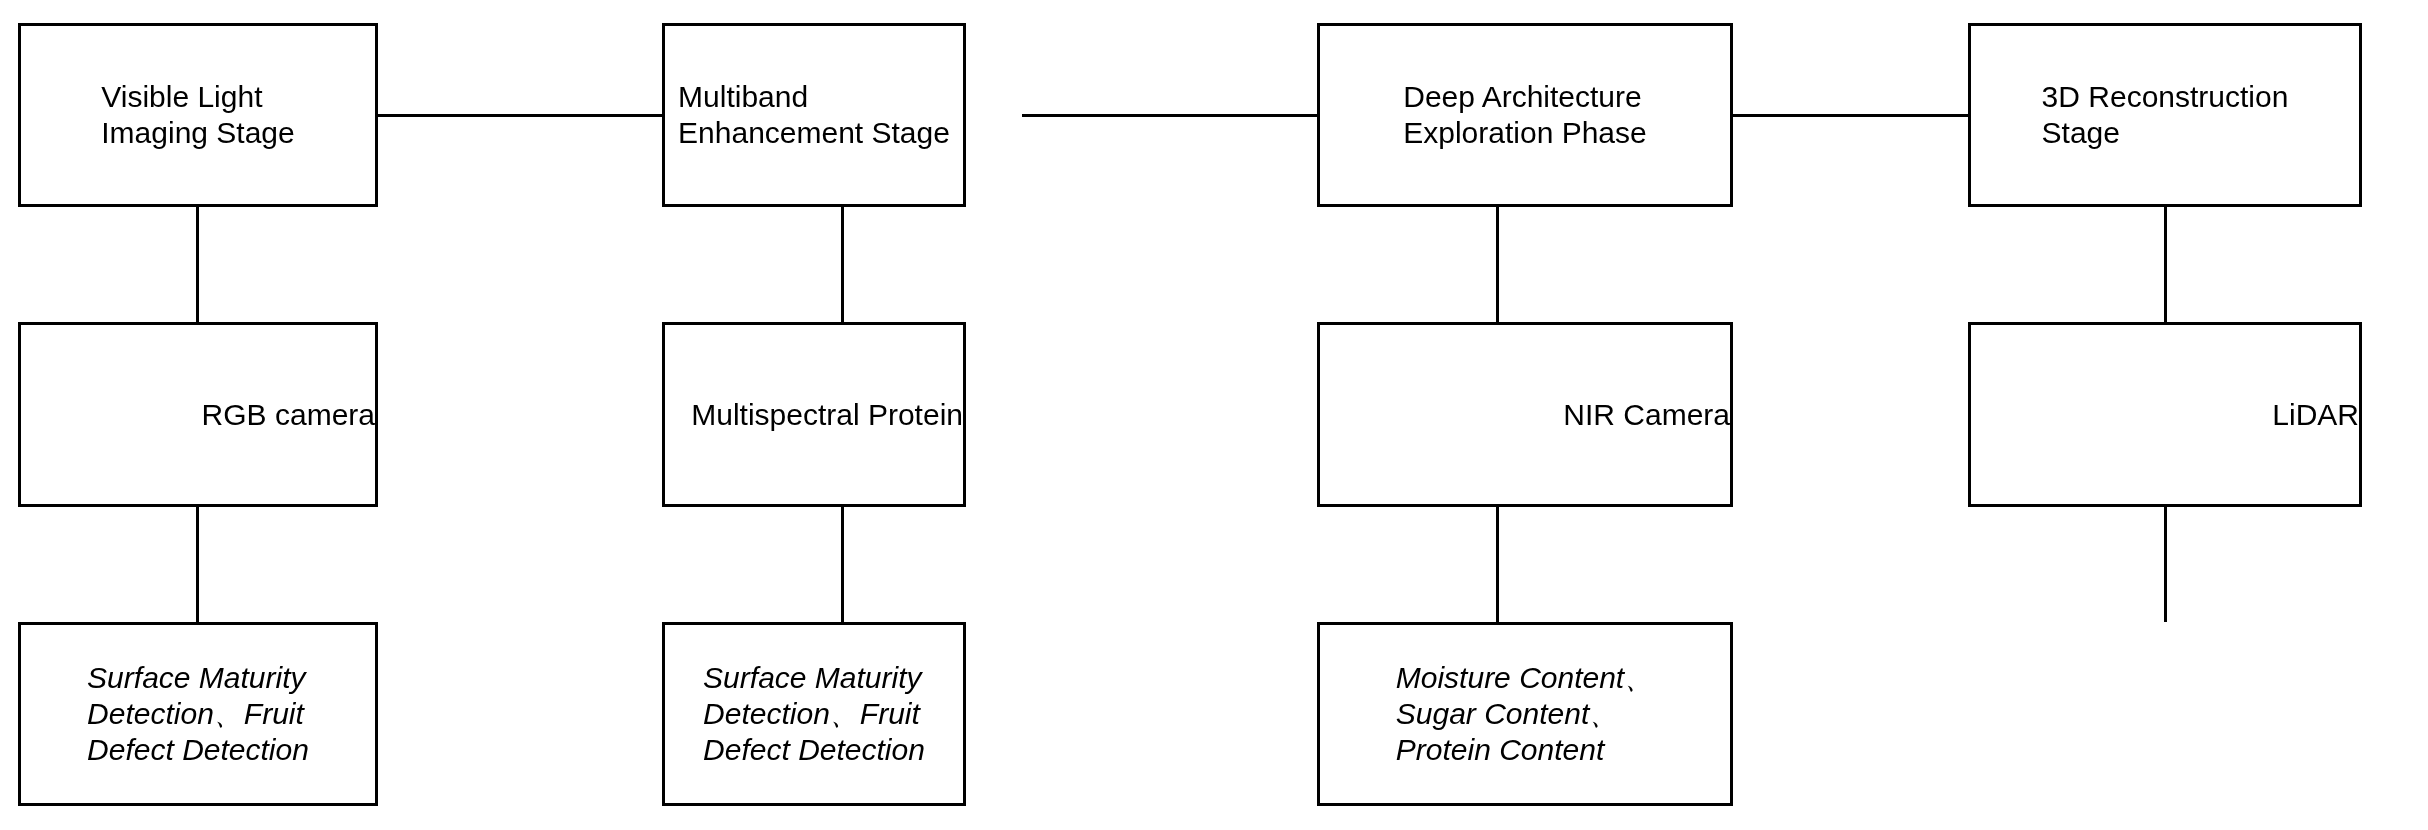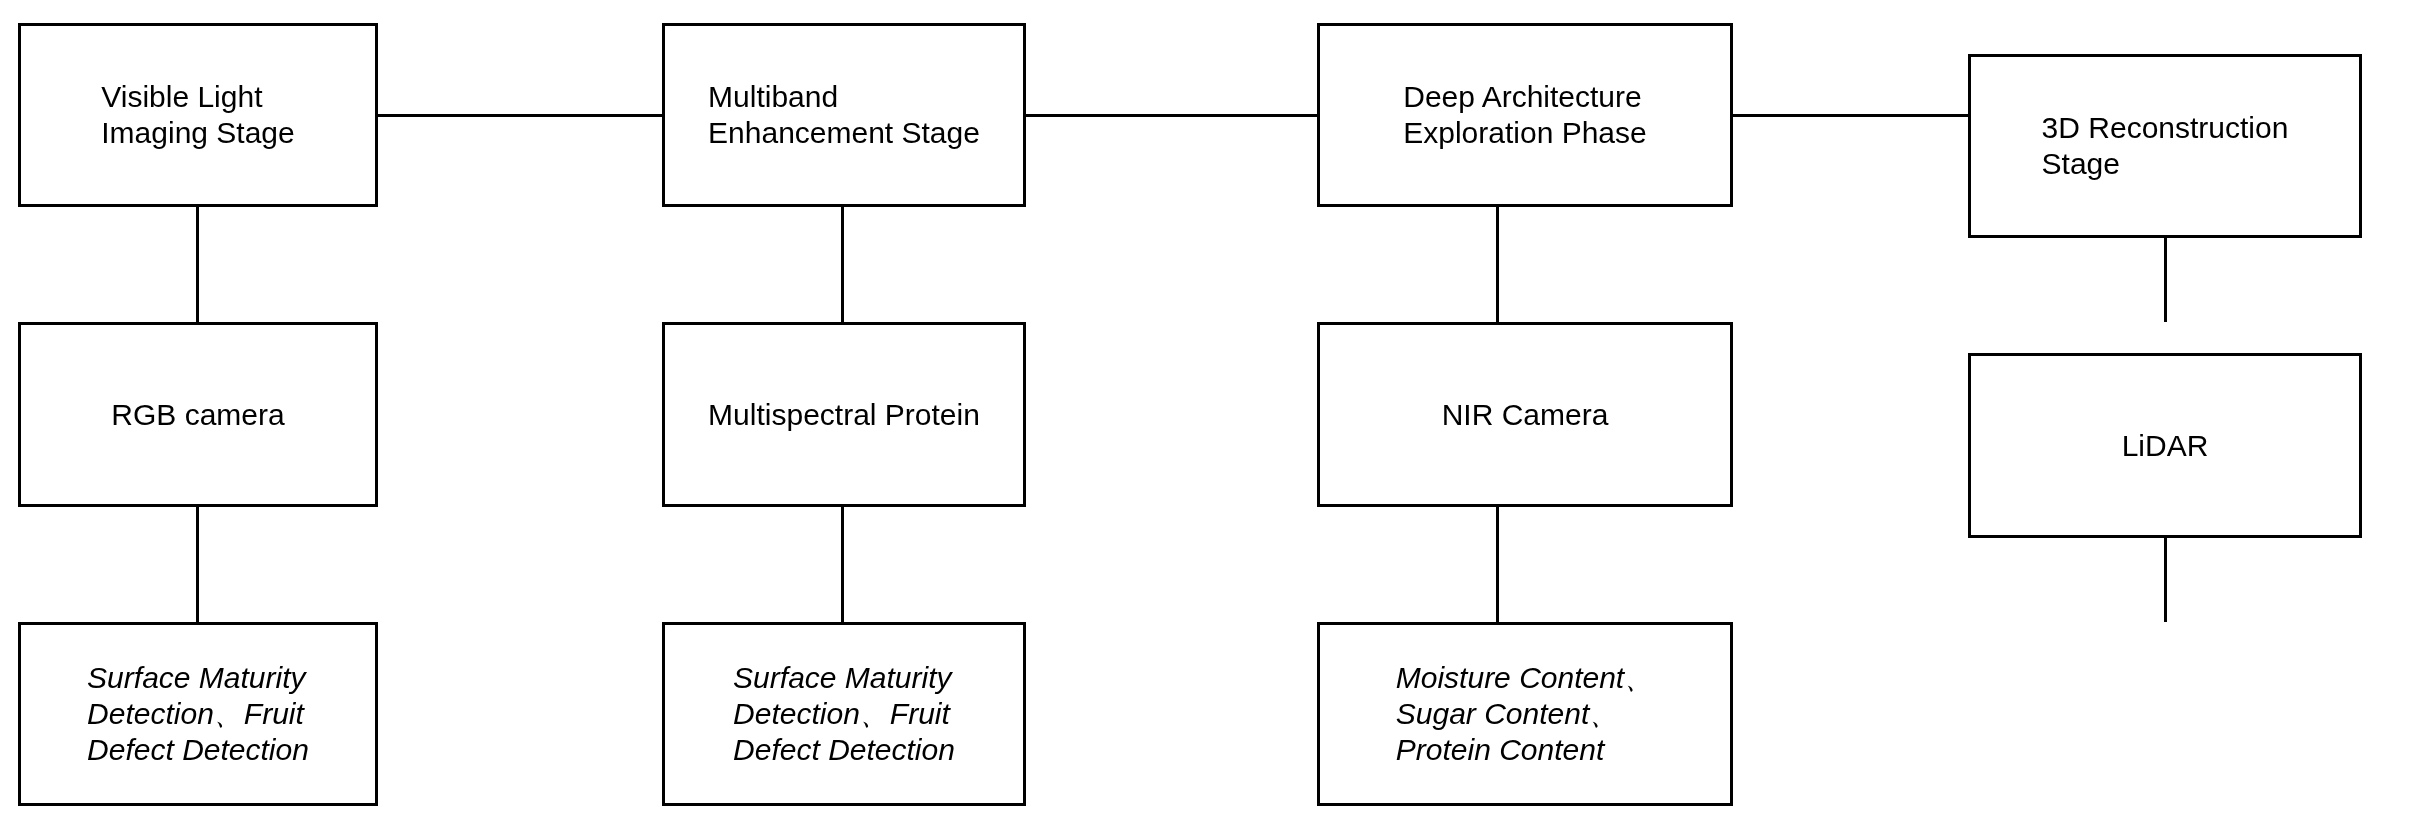--- a/index.html
+++ b/index.html
@@ -24,26 +24,26 @@
   }
   .label {
     white-space: pre-line;
     font-size: 30px;
     line-height: 36px;
     text-align: left;
     letter-spacing: 0px;
   }
   
   .c1 { left: 18px;   width: 360px; }
-  .c2 { left: 662px;  width: 364px; }
+  .c2 { left: 662px;  width: 304px; }
   .c3 { left: 1317px; width: 416px; }
-  .c4 { left: 1968px; width: 394px; margin-top: 31px; }
+  .c4 { left: 1968px; width: 394px; }
   
   .r1 { top: 23px;  height: 184px; }
-  .r2 { top: 322px; height: 185px; }
+  .r2 { top: 322px; height: 185px; justify-content: flex-end; }
   .r3 { top: 622px; height: 184px; font-style: italic; }
   
   .hline {
     position: absolute;
     height: 3px;
     background: #000000;
     top: 114px;
     z-index: 1;
   }
   .vline {

